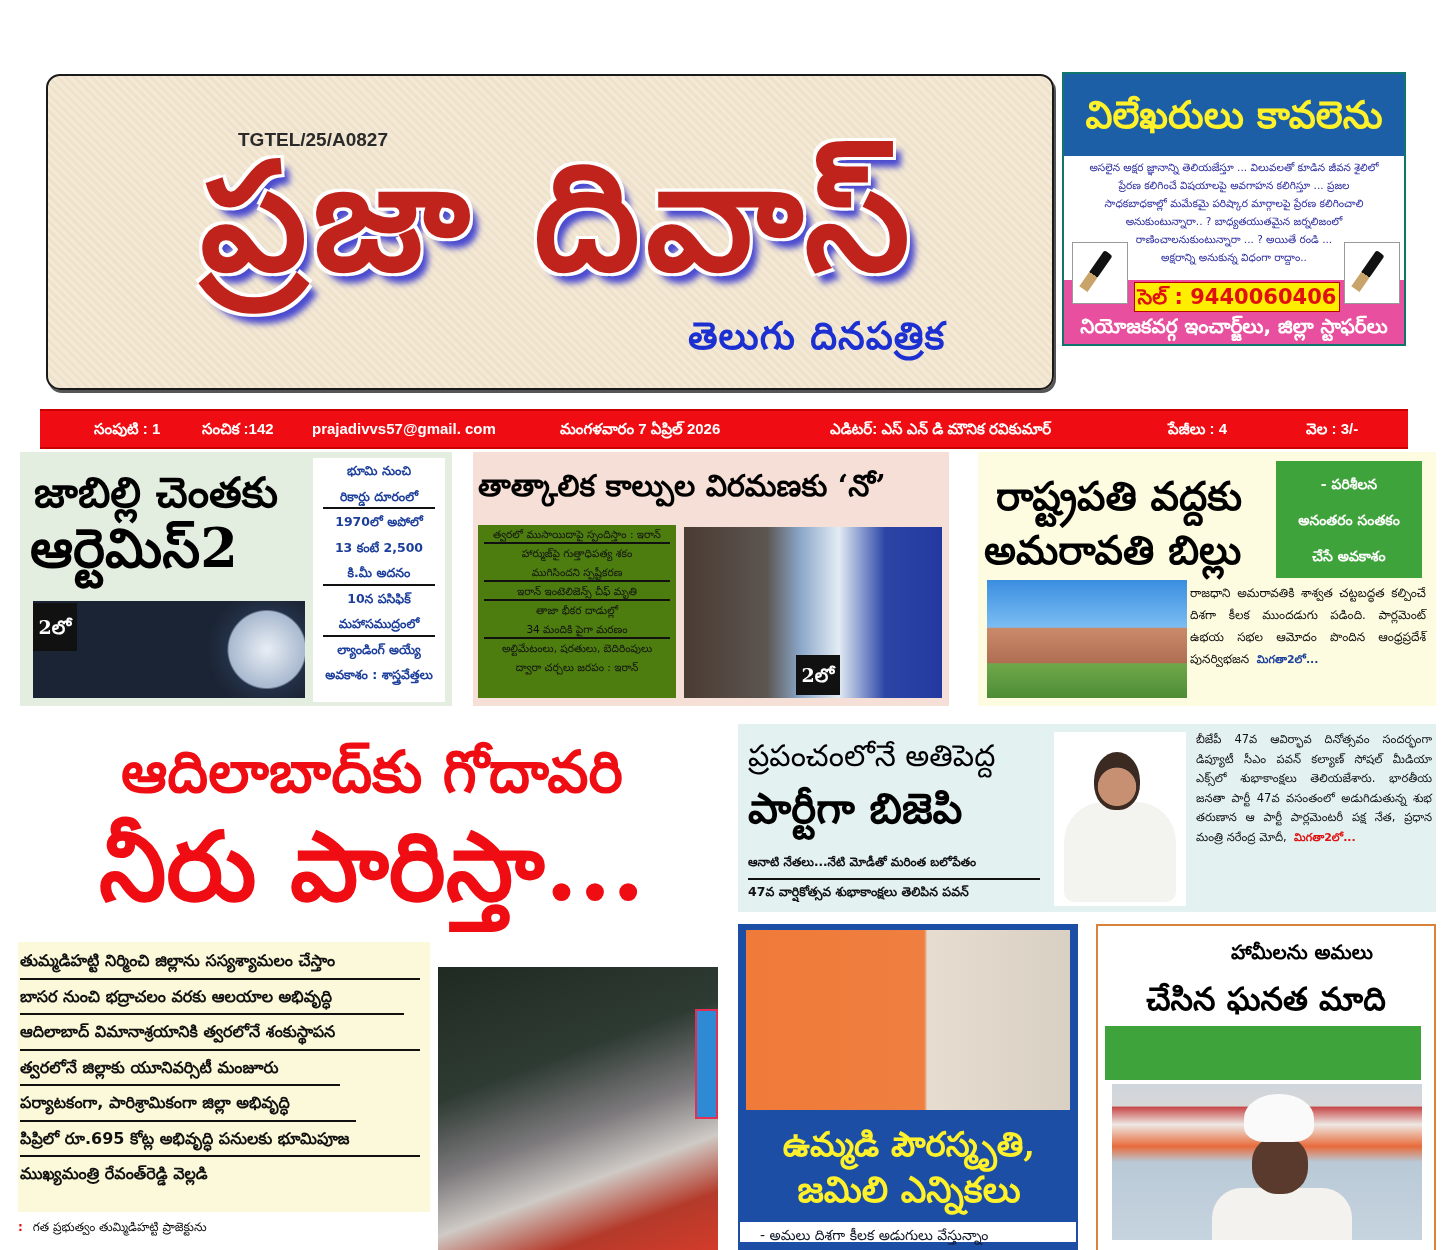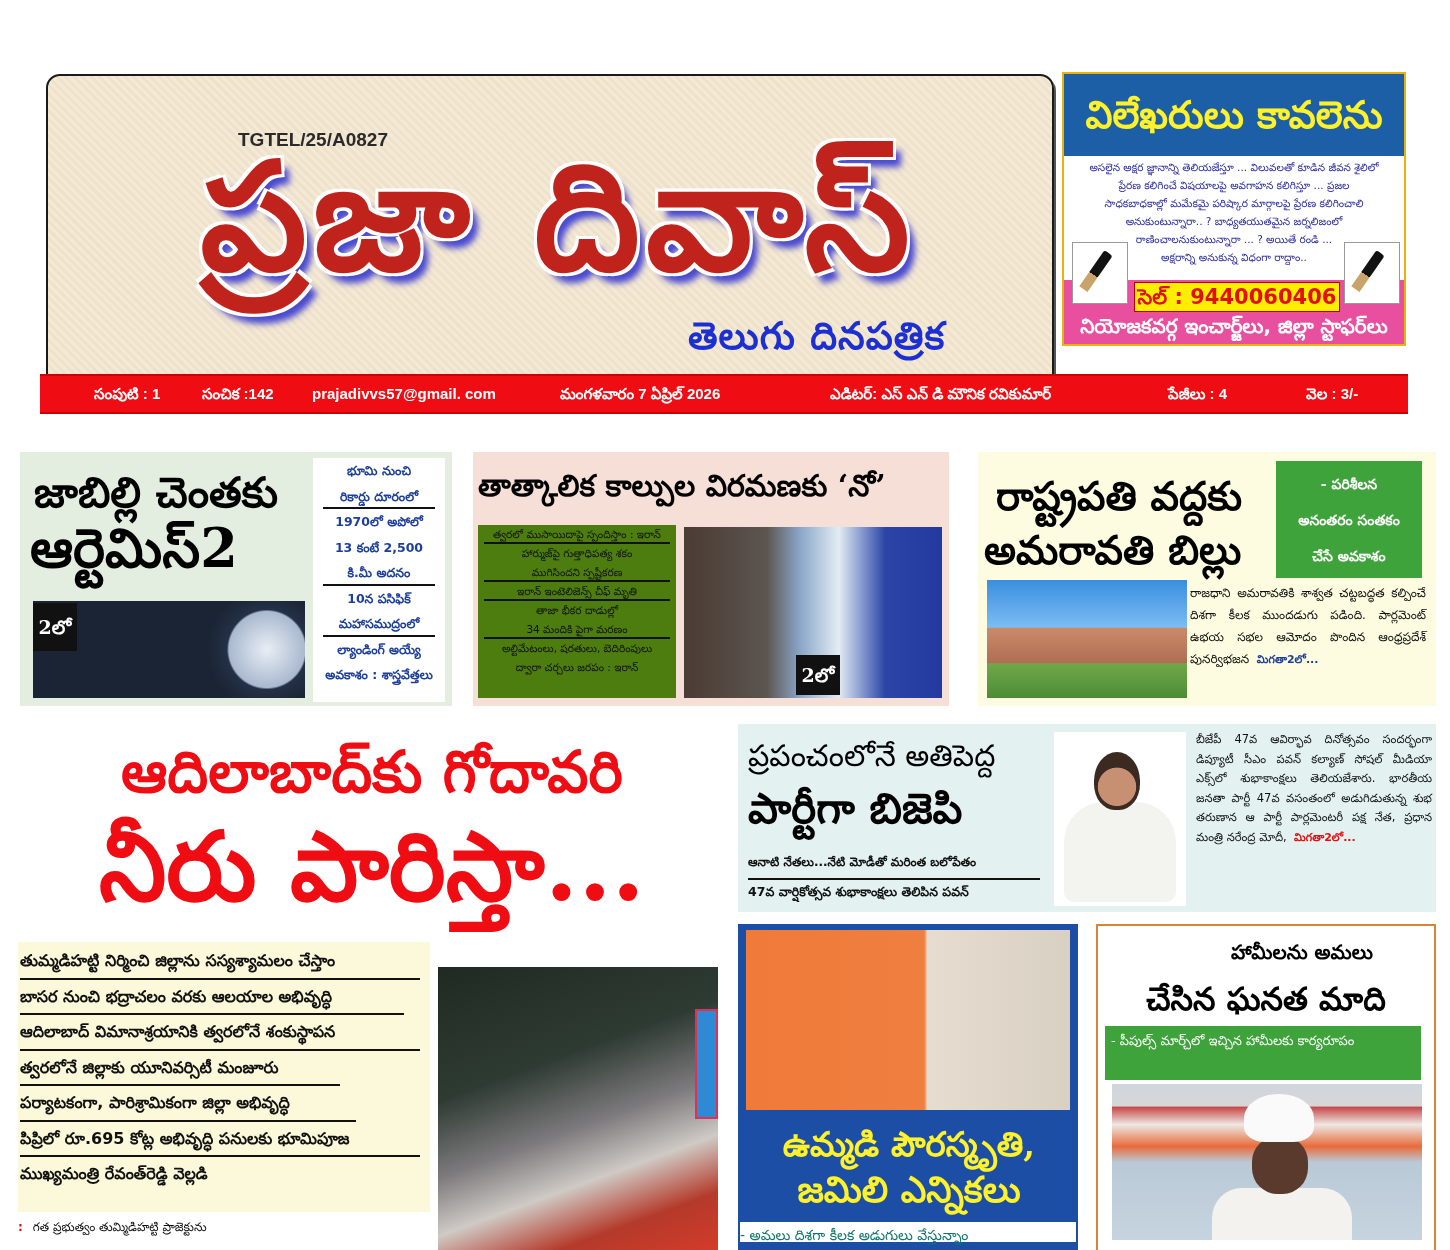--- a/index.html
+++ b/index.html
@@ -26,21 +26,21 @@
       color: #c0231b; letter-spacing: 6px;
       text-shadow: 3px 3px 0 #ffffff, -3px -3px 0 #ffffff, 3px -3px 0 #ffffff, -3px 3px 0 #ffffff, 8px 10px 6px #4a4ad0;
     }
     .paper-sub {
       left: 640px; top: 238px; font-family: "DejaVu Sans", sans-serif; font-weight: bold;
       font-size: 38px; color: #1c2fd0; letter-spacing: 1px;
     }
 
     
     .ad {
-      left: 1062px; top: 72px; width: 344px; height: 274px; border: 2px solid #eab308;
+      left: 1062px; top: 72px; width: 344px; height: 274px; border: 2px solid #0f766e;
       background: #fff; overflow: hidden;
     }
     .ad-title {
       left: 0; top: 0; width: 340px; height: 82px; background: #1d5fa6;
       color: #fff22a; font-weight: bold; font-size: 38px; text-align: center; line-height: 82px;
     }
     .ad-body {
       left: 0; top: 84px; width: 340px; text-align: center; color: #2b2ba0; font-size: 10.5px; line-height: 18px;
     }
     .ad-pink {
@@ -59,21 +59,21 @@
     }
     .ad-foot1 {
       left: 0; top: 240px; width: 340px; text-align: center; color: #fff; font-weight: bold; font-size: 20px;
     }
     .ad-foot2 {
       left: 0; top: 276px; width: 340px; text-align: center; color: #fff; font-weight: bold; font-size: 20px;
     }
 
     
     .strip {
-      left: 40px; top: 374px; width: 1368px; height: 40px; background: #ef0c12;
+      left: 40px; top: 409px; width: 1368px; height: 40px; background: #ef0c12;
       border-top: 2px solid #c00; border-bottom: 2px solid #c00;
     }
     .strip span {
       position: absolute; top: 9px; color: #fff; font-size: 15px; font-weight: bold; white-space: nowrap;
       font-family: "Liberation Sans", sans-serif;
     }
 
     
     .art-box { left: 20px; top: 452px; width: 432px; height: 254px; background: #e3ede0; }
     .art-head1 { left: 34px; top: 468px; font-weight: bold; font-size: 42px; color: #000; font-family: "DejaVu Serif", serif; }
@@ -164,21 +164,21 @@
     .cm-screen { left: 257px; top: 42px; width: 23px; height: 110px; background: #2f8ad6; border: 2px solid #e03055; }
 
     
     .modi-box { left: 738px; top: 924px; width: 340px; height: 326px; background: #1c4ea6; }
     .modi-img {
       left: 746px; top: 930px; width: 324px; height: 180px;
       background: linear-gradient(90deg, #f07a38 0%, #ef7f40 55%, #e6dccf 56%, #d9d0c4 100%);
     }
     .modi-head1 { left: 744px; top: 1124px; width: 330px; text-align: center; color: #fff22a; font-weight: bold; font-size: 34px; font-family: "DejaVu Serif", serif; }
     .modi-head2 { left: 744px; top: 1168px; width: 330px; text-align: center; color: #fff22a; font-weight: bold; font-size: 36px; font-family: "DejaVu Serif", serif; }
-    .modi-sub { left: 740px; top: 1222px; width: 336px; height: 20px; background: #fff; color: #0f766e; font-size: 14px; padding-left: 0; line-height: 26px; }
+    .modi-sub { left: 740px; top: 1222px; width: 336px; height: 20px; background: #fff; color: #0f172a; font-size: 14px; padding-left: 20px; line-height: 26px; }
 
     
     .pr-box { left: 1096px; top: 924px; width: 340px; height: 326px; background: #fff; border: 2px solid #d9833a; border-bottom: none; }
     .pr-head1 { left: 1098px; top: 940px; width: 400px; text-align: center; font-weight: bold; font-size: 20px; color: #000; font-family: "DejaVu Serif", serif; padding-left: 8px; }
     .pr-head2 { left: 1098px; top: 980px; width: 336px; text-align: center; font-weight: bold; font-size: 32px; color: #000; font-family: "DejaVu Serif", serif; }
     .pr-green {
       left: 1105px; top: 1026px; width: 316px; height: 54px; background: #3ea33a; color: #fff; font-size: 13px;
       padding: 3px 6px; line-height: 24px;
     }
     .pr-img {
@@ -315,19 +315,18 @@
 <div class="abs modi-box"></div>
 <div class="abs modi-img"></div>
 <div class="abs modi-head1">ఉమ్మడి పౌరస్మృతి,</div>
 <div class="abs modi-head2">జమిలి ఎన్నికలు</div>
 <div class="abs modi-sub">- అమలు దిశగా కీలక అడుగులు వేస్తున్నాం</div>
 
 <div class="abs pr-box"></div>
 <div class="abs pr-head1">హామీలను అమలు</div>
 <div class="abs pr-head2">చేసిన ఘనత మాది</div>
 <div class="abs pr-green">
-  <div>- పీపుల్స్ మార్చ్‌లో ఇచ్చిన హామీలకు కార్యరూపం</div>
 </div>
 <div class="abs pr-img">
   <div class="abs pr-shirt"></div>
   <div class="abs pr-face"></div>
   <div class="abs pr-turban"></div>
 </div>
 
 </body></html>

